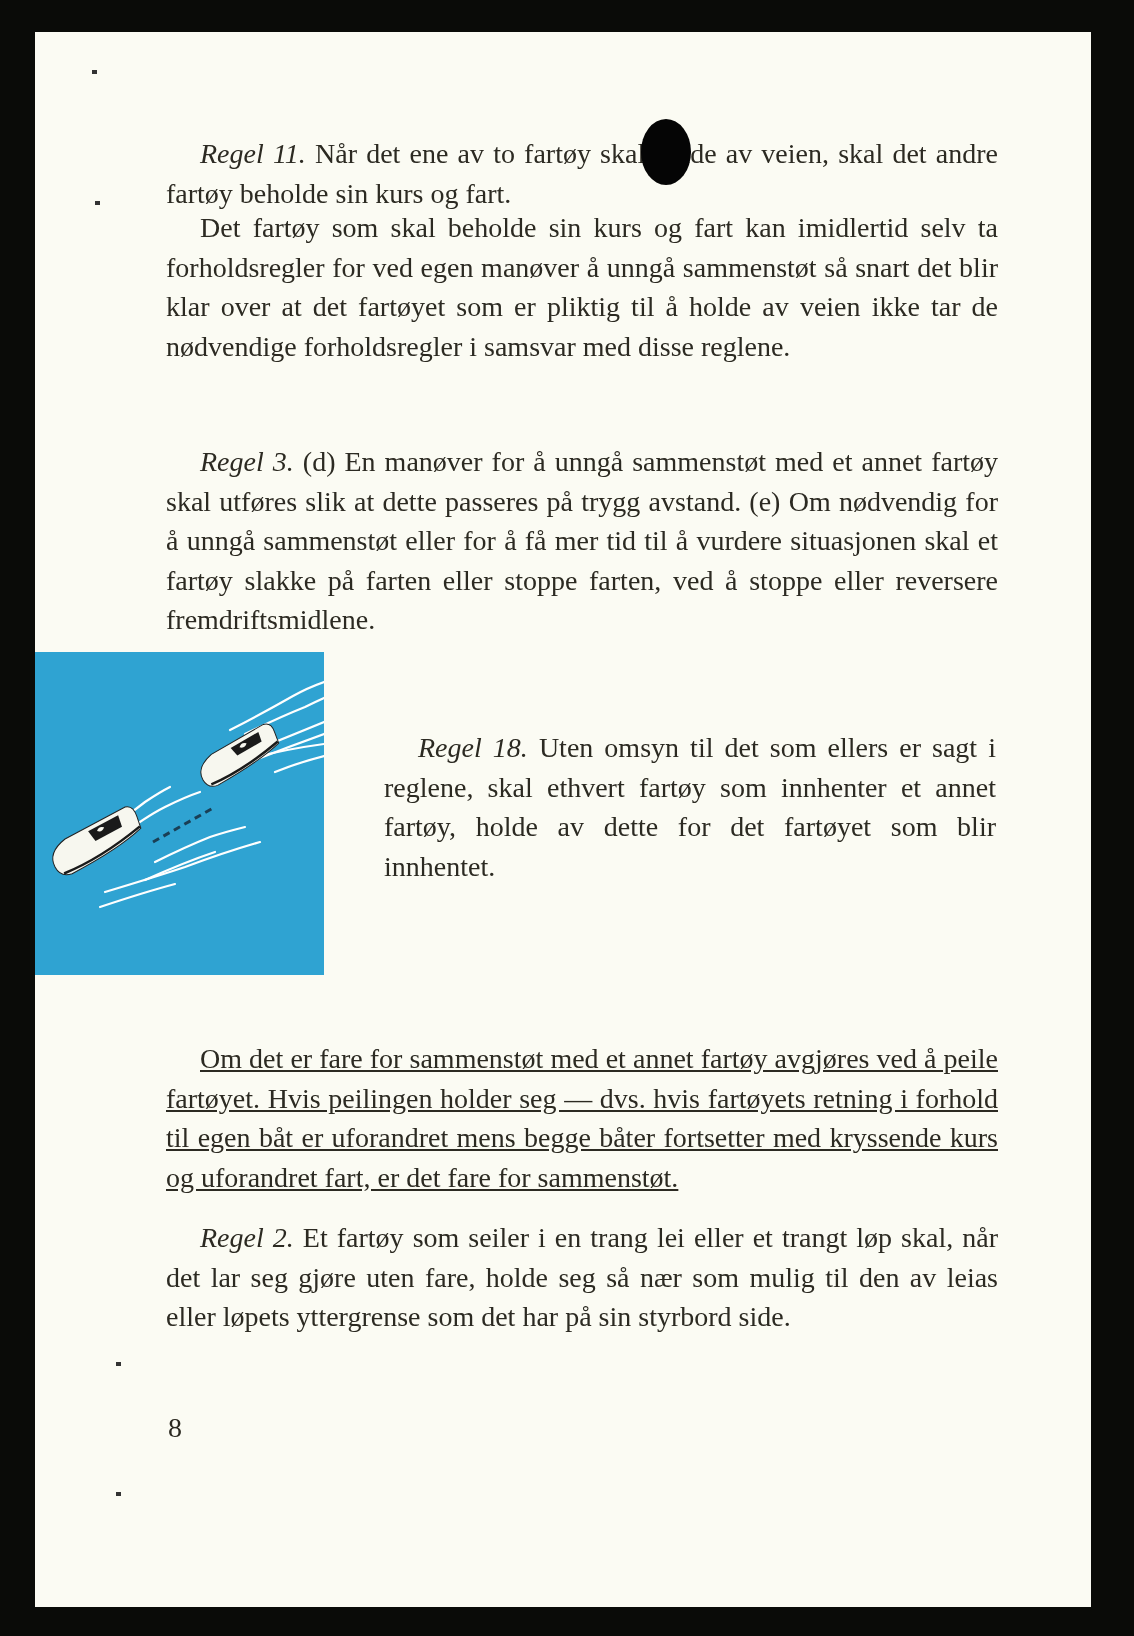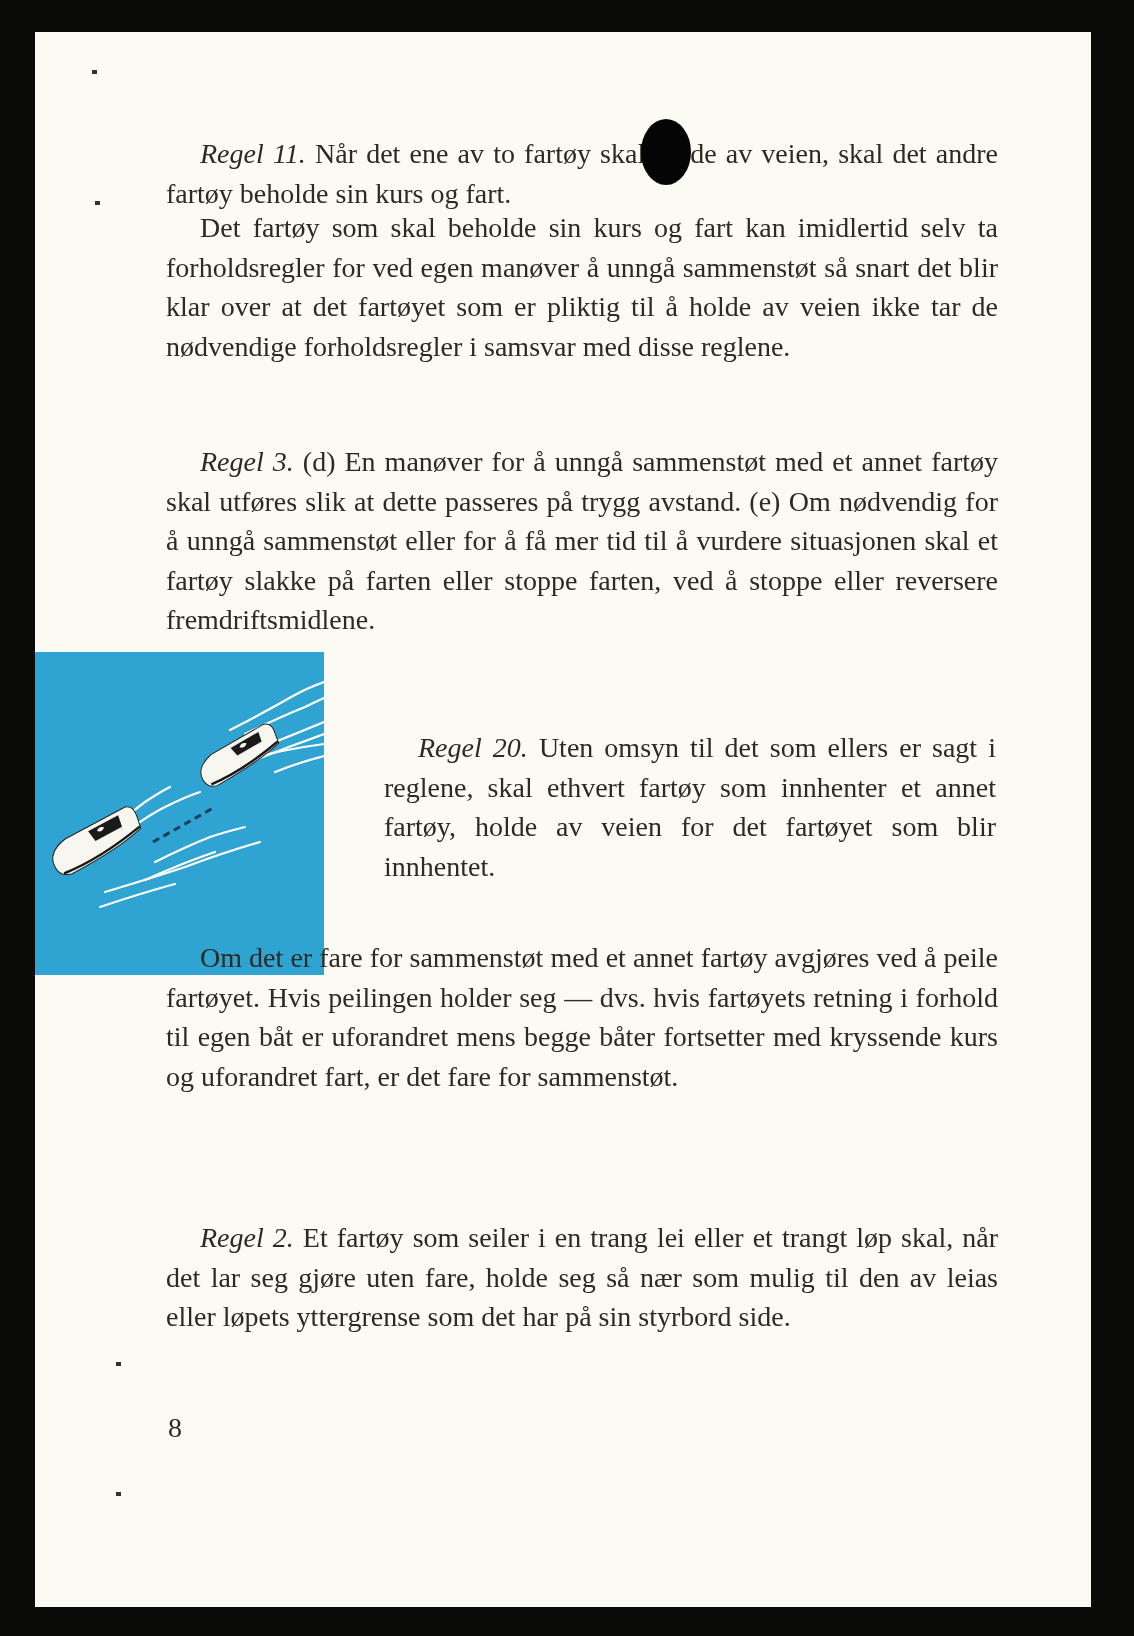--- a/index.html
+++ b/index.html
@@ -98,24 +98,24 @@
     <g transform="translate(20,215) rotate(-28)">
       <path d="M0 0 Q0 -16 22 -20 L90 -20 Q98 -18 96 -6 L94 6 Q66 14 12 14 Q0 12 0 0 Z" fill="#f7f7ef" stroke="#222" stroke-width="1"></path>
       <path d="M5 10 Q45 14 94 4" stroke="#1a1a1a" stroke-width="2.5" fill="none"></path>
       <path d="M46 -16 L80 -16 L78 -4 L48 -4 Z" fill="#1a1a1a"></path>
       <path d="M54 -12 Q58 -16 62 -12 Q58 -8 54 -12 Z" fill="#f7f7ef"></path>
     </g>
   </svg>
 </div>
 
 <p class="para indent" style="left:384px; top:728px; width:612px;">
-  <i>Regel 20.</i><span> Uten omsyn til det som ellers er sagt i reglene, skal ethvert fartøy som innhen­ter et annet fartøy, holde av veien for det far­tøyet som blir innhentet.</span>
+  <i>Regel 18.</i><span> Uten omsyn til det som ellers er sagt i reglene, skal ethvert fartøy som innhen­ter et annet fartøy, holde av dette for det far­tøyet som blir innhentet.</span>
 </p>
 
-<p class="para indent" style="left:166px; top:938px; width:832px;">
+<p class="para indent" style="left:166px; top:1039px; width:832px;text-decoration:underline;">
   <span>Om det er fare for sammenstøt med et annet fartøy avgjøres ved å peile fartøyet. Hvis peilingen holder seg — dvs. hvis far­tøyets retning i forhold til egen båt er uforandret mens begge båter fortsetter med kryssende kurs og uforandret fart, er det fare for sammenstøt.</span>
 </p>
 
 <p class="para indent" style="left:166px; top:1218px; width:832px;">
   <i>Regel 2.</i><span> Et fartøy som seiler i en trang lei eller et trangt løp skal, når det lar seg gjøre uten fare, holde seg så nær som mulig til den av leias eller løpets yttergrense som det har på sin styr­bord side.</span>
 </p>
 
 <div class="page-number">8</div>
 
 </body></html>

